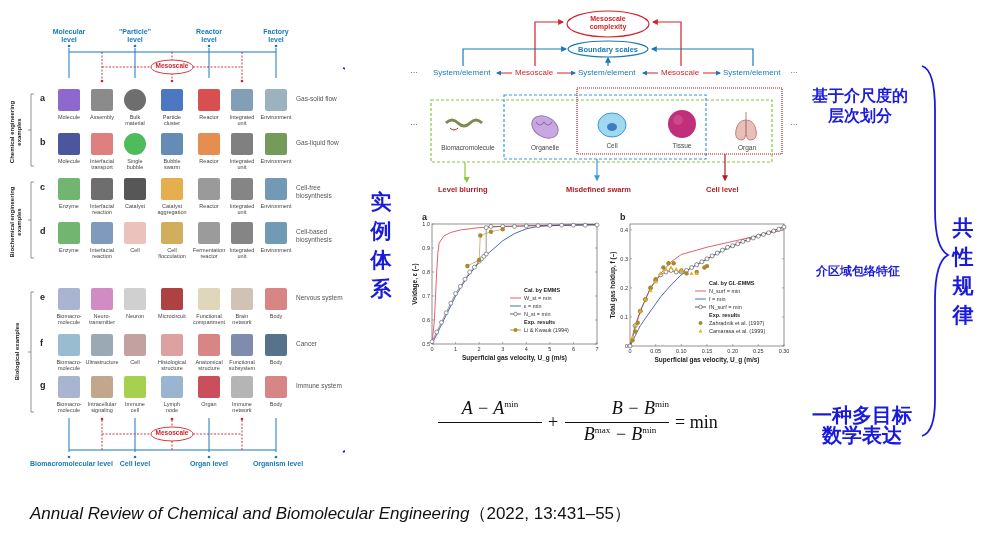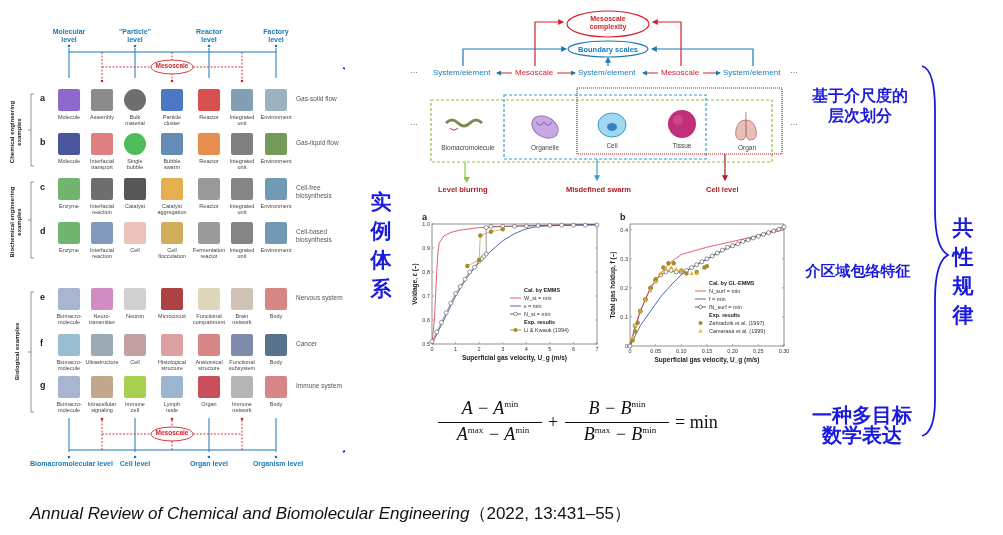--- a/index.html
+++ b/index.html
@@ -347,21 +347,21 @@
 
   <div class="abs lvl-lbl" style="left:38px;top:185px;">Level blurring</div>
   <div class="abs lvl-lbl" style="left:166px;top:185px;">Misdefined swarm</div>
   <div class="abs lvl-lbl" style="left:306px;top:185px;">Cell level</div>
 </div>
 
 <div class="abs cn cn-mid" style="left:795px;top:86px;width:130px;">
   <div id="hier-l1">基于介尺度的</div>
   <div id="hier-l2">层次划分</div>
 </div>
-<div class="abs cn cn-mid" style="left:788px;top:261px;width:140px;font-size:15px;">介区域包络特征</div>
+<div class="abs cn cn-mid" style="left:788px;top:261px;width:140px;font-size:12px;">介区域包络特征</div>
 <div class="abs cn cn-mid" style="left:812px;top:405px;width:100px;font-size:20px;">
   <div id="form-l1">一种多目标</div>
   <div id="form-l2">数学表达</div>
 </div>
 
 <svg class="abs" style="left:900px;top:60px;" width="60" height="380">
   <path d="M22 6 Q35 10 35 50 L35 150 Q35 188 48 195 Q35 202 35 240 L35 340 Q35 372 22 376" stroke="#1a1adc" stroke-width="1.8" fill="none"></path>
 </svg>
 <div class="abs cn cn-big" style="left:950px;top:214px;">
   <div id="right-brace-chars">
@@ -569,23 +569,22 @@
       <circle cx="100.5" cy="113" r="2" fill="#a88a2a"></circle>
       <text x="109" y="115" font-size="5.5" fill="#333">Zahradnik et al. (1997)</text>
       <path d="M100.5 119 l2 3.5 l-4 0 z" fill="#e8b020"></path>
       <text x="109" y="123" font-size="5.5" fill="#333">Camarasa et al. (1999)</text>
     </svg>
 </div>
 
 <div class="abs formula" style="left:438px;top:398px;width:330px;height:50px;">
   <div class="abs" style="left:0;top:0;width:104px;text-align:center;font-size:18px;font-style:italic;"><span>A − A</span><sup style="font-size:9px;font-style:normal;">min</sup></div>
   <div class="abs" style="left:0;top:24px;width:104px;height:1px;background:#111;"></div>
-  <div class="abs" style="left:0;top:26px;width:110px;text-align:center;font-size:18px;font-style:italic;white-space:nowrap;"><span>A</span><sup style="font-size:9px;font-style:normal;">max</sup><span> − A</span><sup style="font-size:9px;font-style:normal;">min</sup></div>
   <div class="abs" style="left:110px;top:14px;font-size:18px;">+</div>
-  <div class="abs" style="left:127px;top:0;width:104px;text-align:center;font-size:18px;font-style:italic;"><span>B − B</span><sup style="font-size:9px;font-style:normal;">min</sup></div>
+  <div class="abs" style="left:127px;top:0;width:104px;text-align:right;font-size:18px;font-style:italic;"><span>B − B</span><sup style="font-size:9px;font-style:normal;">min</sup></div>
   <div class="abs" style="left:127px;top:24px;width:104px;height:1px;background:#111;"></div>
   <div class="abs" style="left:127px;top:26px;width:110px;text-align:center;font-size:18px;font-style:italic;white-space:nowrap;"><span>B</span><sup style="font-size:9px;font-style:normal;">max</sup><span> − B</span><sup style="font-size:9px;font-style:normal;">min</sup></div>
   <div class="abs" style="left:237px;top:14px;font-size:18px;white-space:nowrap;text-align:center;">= min</div>
 </div>
 
 <div class="abs citation" style="left:30px;top:502px;white-space:nowrap;">
   <i>Annual Review of Chemical and Biomolecular Engineering</i><span>（2022, 13:431–55）</span>
 </div>
 
 </body></html>

